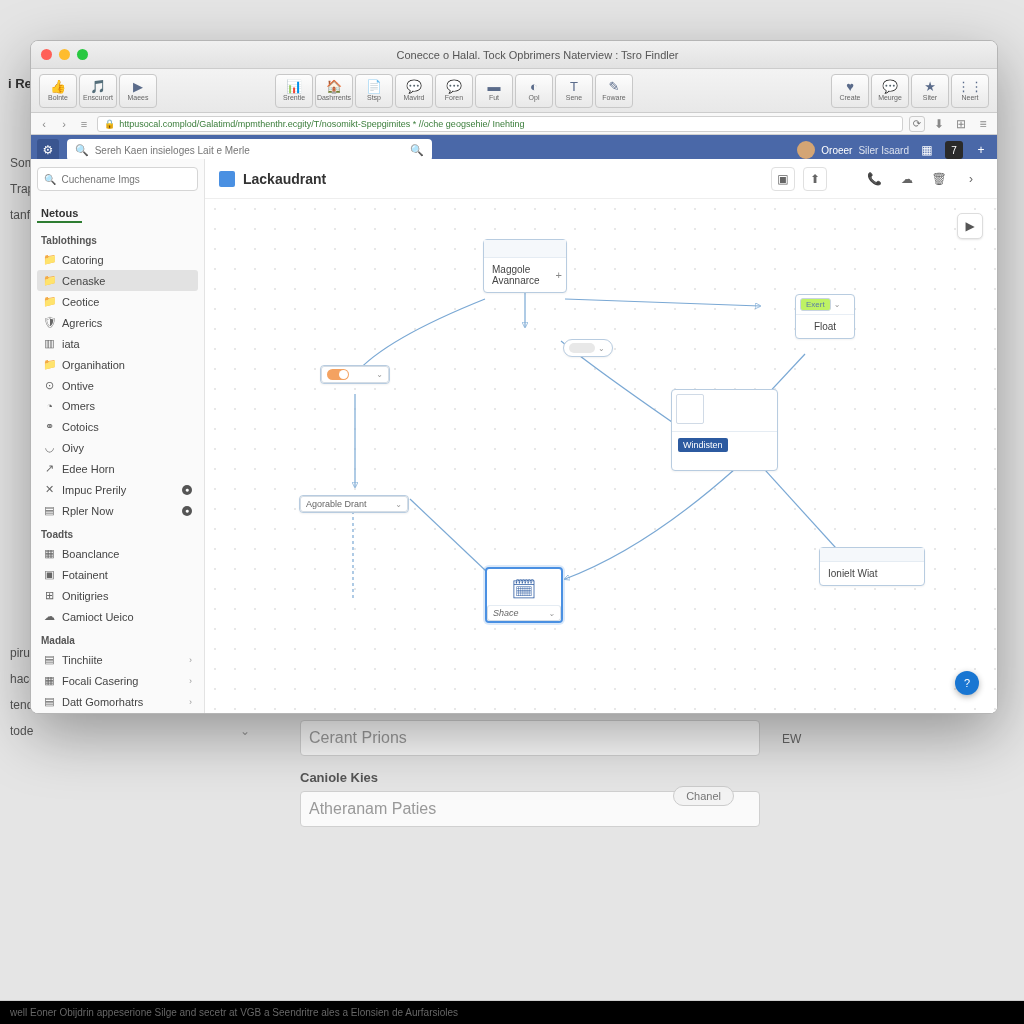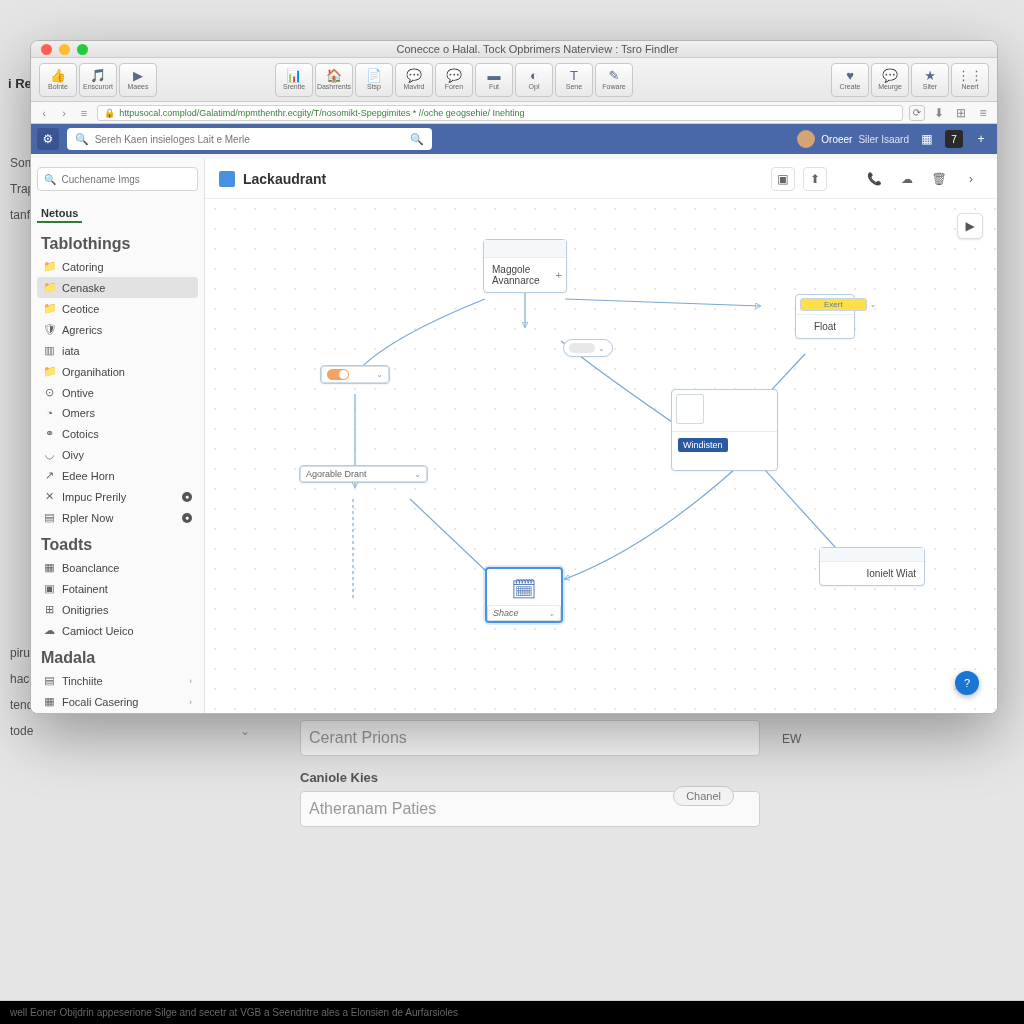--- a/index.html
+++ b/index.html
@@ -12,21 +12,21 @@
 .bg-main{position:absolute;left:300px;top:720px;width:460px;}
 .bg-main h3{font-size:13px;font-weight:600;color:#444;margin-bottom:18px;}
 .bg-main h2{font-size:20px;font-weight:600;color:#333;margin:30px 0 18px;}
 .bg-main .row-label{font-size:13px;color:#555;font-weight:600;margin:14px 0 6px;}
 .bg-main .row-input{border:1px solid #d0d0d0;border-radius:4px;padding:8px;font-size:16px;color:#999;background:#fafafa;}
 .bg-btn{position:absolute;right:290px;top:786px;font-size:11px;color:#777;border:1px solid #ccc;border-radius:12px;padding:3px 12px;background:#f3f3f3;}
 .bg-ev{position:absolute;left:782px;top:732px;font-size:12px;color:#666;}
 .bg-footer{position:absolute;bottom:0;left:0;right:0;font-size:10px;color:#666;padding:6px 10px;background:#000000;border-top:1px solid #ccc;}
 
 .window{position:absolute;left:30px;top:40px;width:968px;height:674px;background:#f6f6f6;border-radius:8px;box-shadow:0 20px 60px rgba(0,0,0,.35);overflow:hidden;border:1px solid #b5b5b5;}
-.titlebar{height:17px;background:linear-gradient(#f0f0f0,#e2e2e2);display:flex;align-items:center;padding:0 10px;border-bottom:1px solid #ccc;}
+.titlebar{height:28px;background:linear-gradient(#f0f0f0,#e2e2e2);display:flex;align-items:center;padding:0 10px;border-bottom:1px solid #ccc;}
 .traffic{display:flex;gap:7px;}
 .traffic span{width:11px;height:11px;border-radius:50%;}
 .t-red{background:#ff5f57;}
 .t-yel{background:#febc2e;}
 .t-grn{background:#28c840;}
 .win-title{flex:1;text-align:center;font-size:11px;color:#555;}
 
 .toolbar{height:44px;background:linear-gradient(#f3f3f3,#e8e8e8);display:flex;align-items:center;padding:0 8px;gap:4px;border-bottom:1px solid #ccc;}
 .tbgroup{display:flex;gap:2px;}
 .tbtn{display:flex;flex-direction:column;align-items:center;justify-content:center;width:38px;height:34px;background:linear-gradient(#fdfdfd,#e9e9e9);border:1px solid #c8c8c8;border-radius:4px;font-size:7px;color:#666;}
@@ -53,21 +53,21 @@
 .appbar .badge{background:#2a2a2a;color:#fff;font-size:10px;width:18px;height:18px;border-radius:3px;display:flex;align-items:center;justify-content:center;}
 
 .content{position:absolute;top:118px;bottom:0;left:0;right:0;display:flex;background:#fff;}
 
 .sidebar{width:174px;border-right:1px solid #e3e3e3;background:#fafafa;overflow-y:auto;padding:8px 6px;font-size:11px;color:#444;}
 .sb-search{height:24px;border:1px solid #d5d5d5;border-radius:4px;background:#fff;display:flex;align-items:center;padding:0 6px;gap:5px;margin-bottom:10px;}
 .sb-search .sic{font-size:10px;color:#999;}
 .sb-search input{border:none;outline:none;font-size:10px;color:#888;flex:1;background:transparent;}
 .sb-head{font-size:11px;font-weight:600;color:#333;padding:6px 4px 2px;}
 .sb-head.active{border-bottom:2px solid #2e7d32;display:inline-block;margin-bottom:4px;}
-.sb-sub{font-size:16px;font-weight:600;color:#555;padding:8px 4px 3px;}
+.sb-sub{font-size:10px;font-weight:600;color:#555;padding:8px 4px 3px;}
 .sb-item{display:flex;align-items:center;gap:6px;padding:4px 6px;border-radius:3px;cursor:pointer;}
 .sb-item.sel{background:#e2e2e2;}
 .sb-item .ic{width:13px;font-size:11px;color:#666;text-align:center;}
 .sb-item .lbl{flex:1;white-space:nowrap;overflow:hidden;text-overflow:ellipsis;}
 .sb-item .ch{font-size:9px;color:#999;}
 .sb-item .dot{width:10px;height:10px;border-radius:50%;background:#555;font-size:7px;color:#fff;display:flex;align-items:center;justify-content:center;}
 
 .main{flex:1;position:relative;background:#fff;}
 .mhead{height:40px;border-bottom:1px solid #eee;display:flex;align-items:center;padding:0 14px;gap:8px;}
 .mhead .mic{width:16px;height:16px;background:#4a90e2;border-radius:2px;}
@@ -87,21 +87,21 @@
 .node .drop .ch{margin-left:auto;font-size:8px;color:#999;}
 .node .plus{position:absolute;right:4px;top:50%;transform:translateY(-50%);font-size:11px;color:#888;}
 .node-sel{border:2px solid #4a90e2;box-shadow:0 0 0 2px rgba(74,144,226,.2);}
 .toggle{width:22px;height:11px;background:#f4a261;border-radius:6px;position:relative;}
 .toggle::after{content:"";position:absolute;right:1px;top:1px;width:9px;height:9px;background:#fff;border-radius:50%;}
 .pill{display:inline-block;width:26px;height:10px;background:#e8e8e8;border-radius:5px;}
 
 svg.edges{position:absolute;inset:0;width:100%;height:100%;pointer-events:none;}
 svg.edges line,svg.edges path{stroke:#7aa8d4;stroke-width:1.2;fill:none;marker-end:url(#arrow);}
 
-.small-tag{border:1px solid #c8d4e2;border-radius:3px;padding:1px 23px;font-size:8px;color:#5a7ba8;background:#fde047;}
+.small-tag{border:1px solid #c8d4e2;border-radius:3px;padding:1px 5px;font-size:8px;color:#5a7ba8;background:#bef264;}
 </style>
 </head>
 <body>
 
 <div class="dim">
   <div class="bg-text">i Rea</div>
   <div class="bg-sidebar" style="top:150px;">
     <div class="item">
         <span>Sommen</span>
       </div>
@@ -412,21 +412,21 @@
             </div>
         </div>
 
         <div class="node" style="left:358px;top:140px;width:50px;border-radius:12px;">
           <div class="inner" style="display:flex;align-items:center;gap:3px;padding:3px 5px;">
               <span class="pill"></span>
               <span style="font-size:8px;color:#999;">⌄</span>
             </div>
         </div>
 
-        <div class="node" style="left:94px;top:266px;width:129px;">
+        <div class="node" style="left:94px;top:296px;width:110px;">
           <div class="inner drop">
               <span>Agorable Drant</span>
               <span class="ch">⌄</span>
             </div>
         </div>
 
         <div class="node node-sel" style="left:280px;top:368px;width:78px;">
           <div class="inner" style="text-align:center;padding:8px 4px 4px;">
             <div style="font-size:20px;color:#2c5aa0;">🗓</div>
           </div>
@@ -446,21 +446,21 @@
         <div class="node" style="left:590px;top:95px;width:60px;">
           <div class="inner" style="display:flex;align-items:center;gap:3px;padding:3px 4px;border-bottom:1px solid #e8eef5;">
             <span class="small-tag">Exert</span>
             <span style="font-size:8px;color:#999;">⌄</span>
           </div>
           <div class="inner" style="text-align:center;">Float</div>
         </div>
 
         <div class="node" style="left:614px;top:348px;width:106px;">
           <div class="nhead" style="height:14px;"></div>
-          <div class="inner" style="text-align:right;font-size:10px;">Ionielt Wiat</div>
+          <div class="inner" style="text-align:left;font-size:10px;">Ionielt Wiat</div>
         </div>
 
         <div class="float-btn">▶</div>
         <div class="fab">?</div>
       </div>
     </div>
   </div>
 </div>
 
 </body></html>

